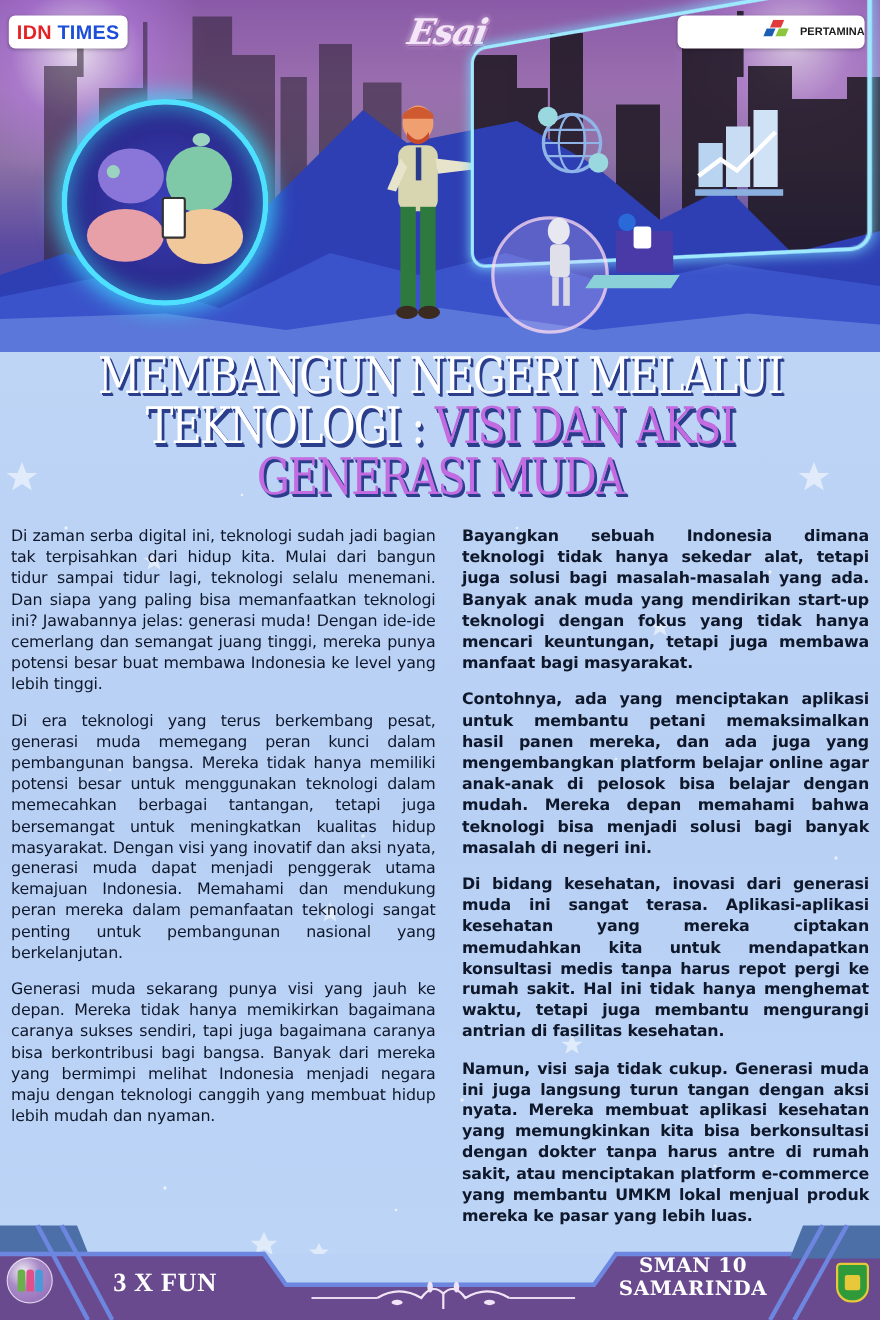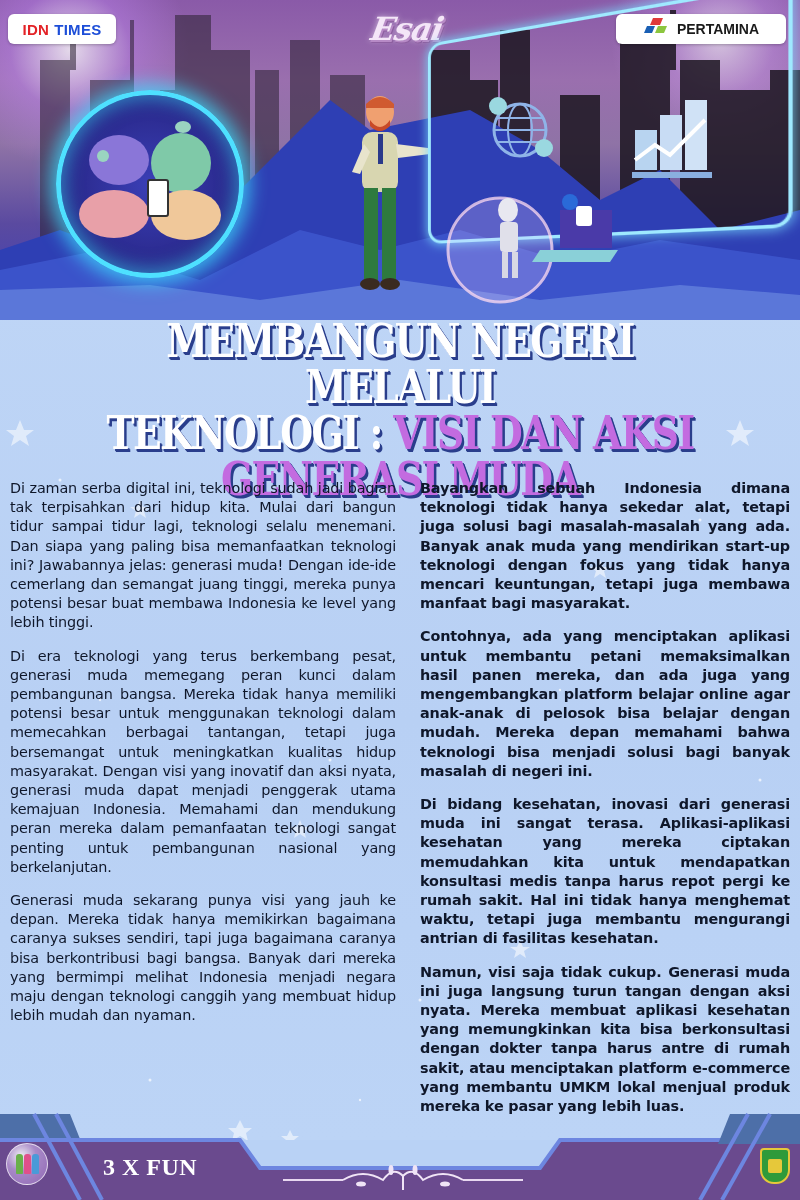--- a/index.html
+++ b/index.html
@@ -27,24 +27,24 @@
     .skyline { position: absolute; left: 0; top: 0; width: 800px; height: 320px; }
     .mountain { position: absolute; left: 0; top: 0; width: 800px; height: 320px; }
 
     .brand-badge {
       position: absolute; top: 14px; height: 30px;
       background: #ffffff; border-radius: 6px;
       display: flex; align-items: center; justify-content: center;
       box-shadow: 0 1px 3px rgba(0,0,0,0.25);
       font-family: "Liberation Sans", sans-serif; font-weight: bold;
     }
-    .idn-badge { left: 8px; width: 108px; font-size: 15px; letter-spacing: 0.3px; }
+    .idn-badge { left: 8px; width: 108px; font-size: 18px; letter-spacing: 0.3px; }
     .idn-badge .idn { color: #e32226; margin-right: 5px; }
     .idn-badge .times { color: #1d4ed8; }
-    .pertamina-badge { right: 14px; width: 170px; font-size: 14px; color: #1a1a1a; gap: 8px; }
+    .pertamina-badge { right: 14px; width: 170px; font-size: 10px; color: #1a1a1a; gap: 8px; justify-content: flex-end; }
     .pertamina-logo { width: 26px; height: 22px; position: relative; }
 
     .esai-title {
       position: absolute; left: 352px; top: 10px; width: 110px; text-align: center;
       font-family: "DejaVu Serif", serif; font-style: italic; font-weight: bold;
       font-size: 32px; color: #f4e6f8;
       text-shadow: 2px 2px 0 #b78ac6, 3px 3px 0 #8d5fa0, 0 0 6px rgba(255,255,255,0.6);
       letter-spacing: -1px;
       transform: skewX(-10deg);
     }
@@ -67,21 +67,21 @@
       box-shadow: 0 0 10px 2px rgba(120,220,255,0.7);
       transform: perspective(500px) rotateY(-18deg) skewY(-6deg);
       transform-origin: left center;
     }
     .tech-art { position: absolute; left: 440px; top: 90px; width: 360px; height: 220px; }
 
     
     .title-block {
       position: absolute; left: 0; top: 318px; width: 800px; height: 150px;
       text-align: center;
-      font-family: "DejaVu Serif", serif; font-weight: bold;
+      font-family: "DejaVu Serif", serif; font-weight: normal;
     }
     .title-line {
       display: block; font-size: 46px; line-height: 46px; letter-spacing: -2px;
       transform: scaleX(0.82); transform-origin: center;
       text-shadow: 2px 2px 0 #2a3e8c, 3px 3px 0 #2a3e8c;
     }
     .t-white { color: #ffffff; }
     .t-purple { color: #c36be0; }
 
     
@@ -318,17 +318,21 @@
     <line x1="0" y1="18" x2="60" y2="18" stroke="#e8d8f0" stroke-width="2"></line>
     <line x1="180" y1="18" x2="240" y2="18" stroke="#e8d8f0" stroke-width="2"></line>
     <path d="M60,18 Q80,6 100,18 Q110,4 120,14 Q130,4 140,18 Q160,6 180,18" fill="none" stroke="#f0e4f6" stroke-width="2"></path>
     <ellipse cx="78" cy="22" rx="5" ry="2.5" fill="#f0e4f6"></ellipse>
     <ellipse cx="162" cy="22" rx="5" ry="2.5" fill="#f0e4f6"></ellipse>
     <ellipse cx="108" cy="8" rx="2.5" ry="5" fill="#f0e4f6"></ellipse>
     <ellipse cx="132" cy="8" rx="2.5" ry="5" fill="#f0e4f6"></ellipse>
     <path d="M120,14 L120,28" stroke="#f0e4f6" stroke-width="2"></path>
   </svg>
 
+  <div class="footer-text school-label">
+    <div>SMAN 10</div>
+    <div>SAMARINDA</div>
+  </div>
 
   <div class="school-emblem">
     <div class="inner"></div>
   </div>
 </div>
 
 </body></html>

